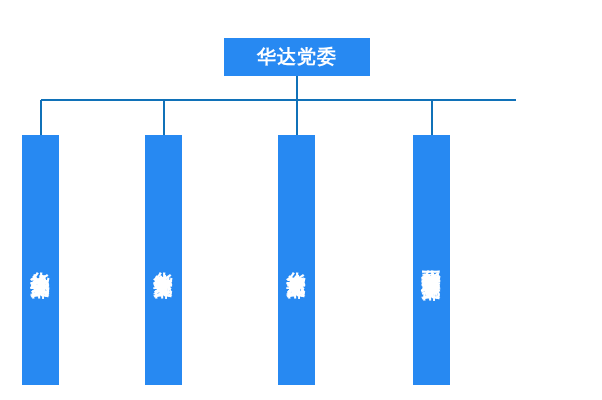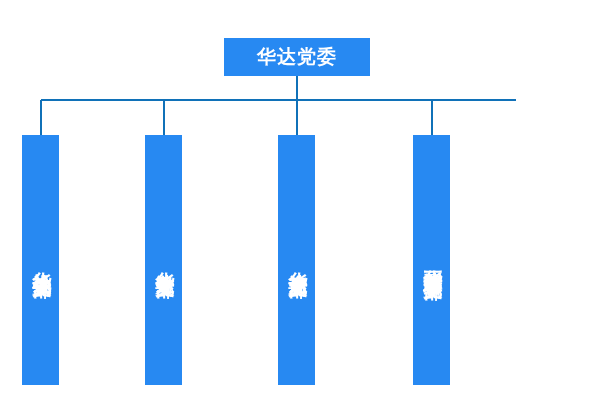--- a/index.html
+++ b/index.html
@@ -5,21 +5,21 @@
   html, body {
     margin: 0;
     padding: 0;
     background: #ffffff;
   }
   #org-chart {
     position: relative;
     width: 516px;
     height: 400px;
     background: #ffffff;
-    font-family: Liberation Mono, monospace;
+    font-family: Liberation Sans, sans-serif;
     overflow: hidden;
   }
   .node {
     position: absolute;
     background: #2789f2;
     color: #ffffff;
     font-weight: bold;
     display: flex;
     align-items: center;
     justify-content: center;

